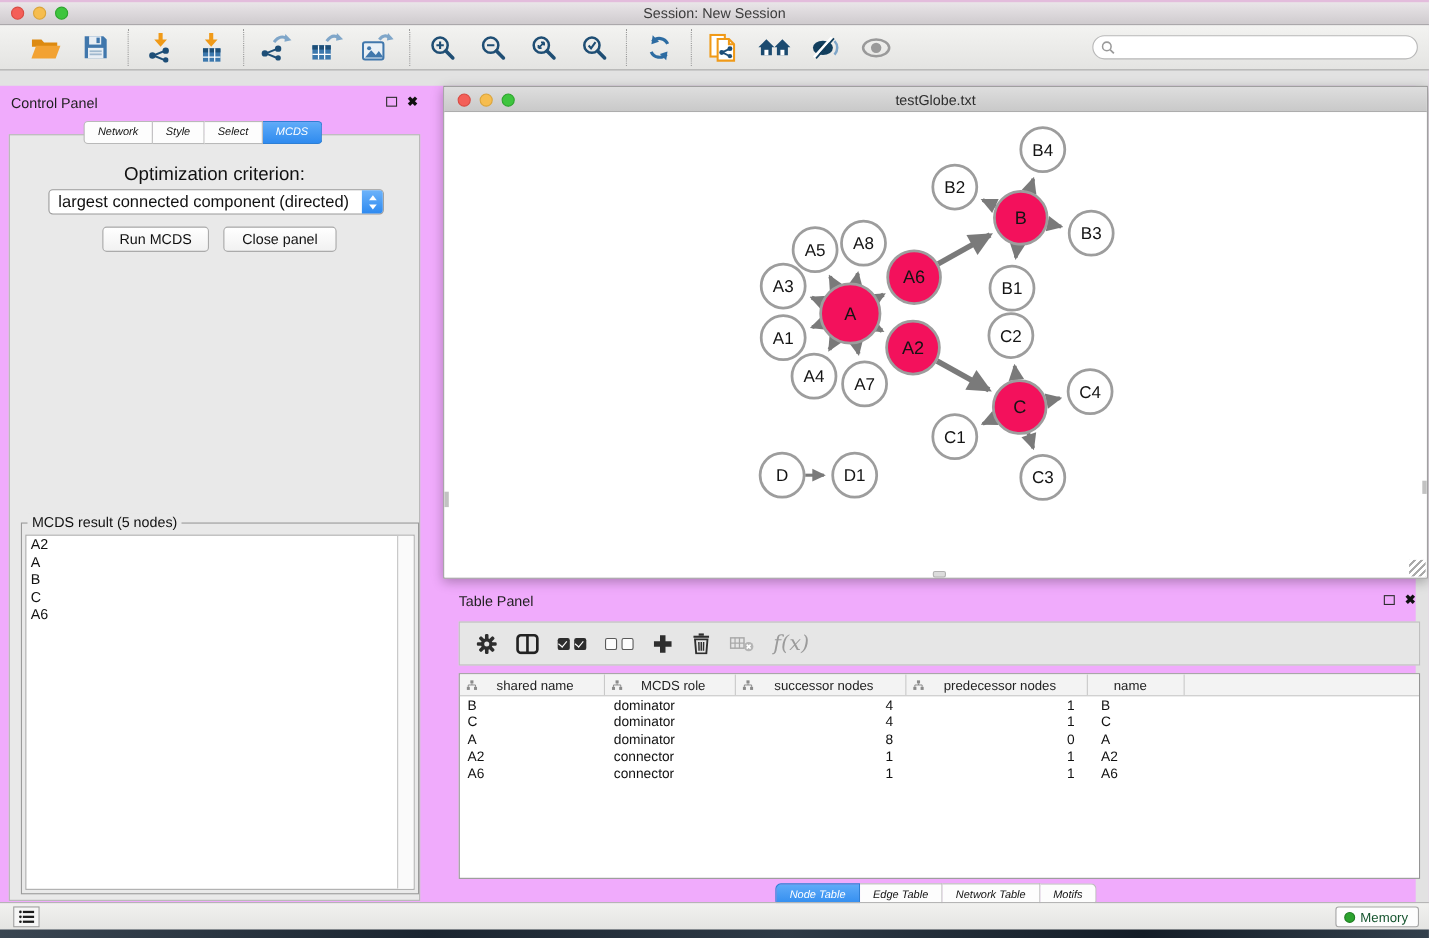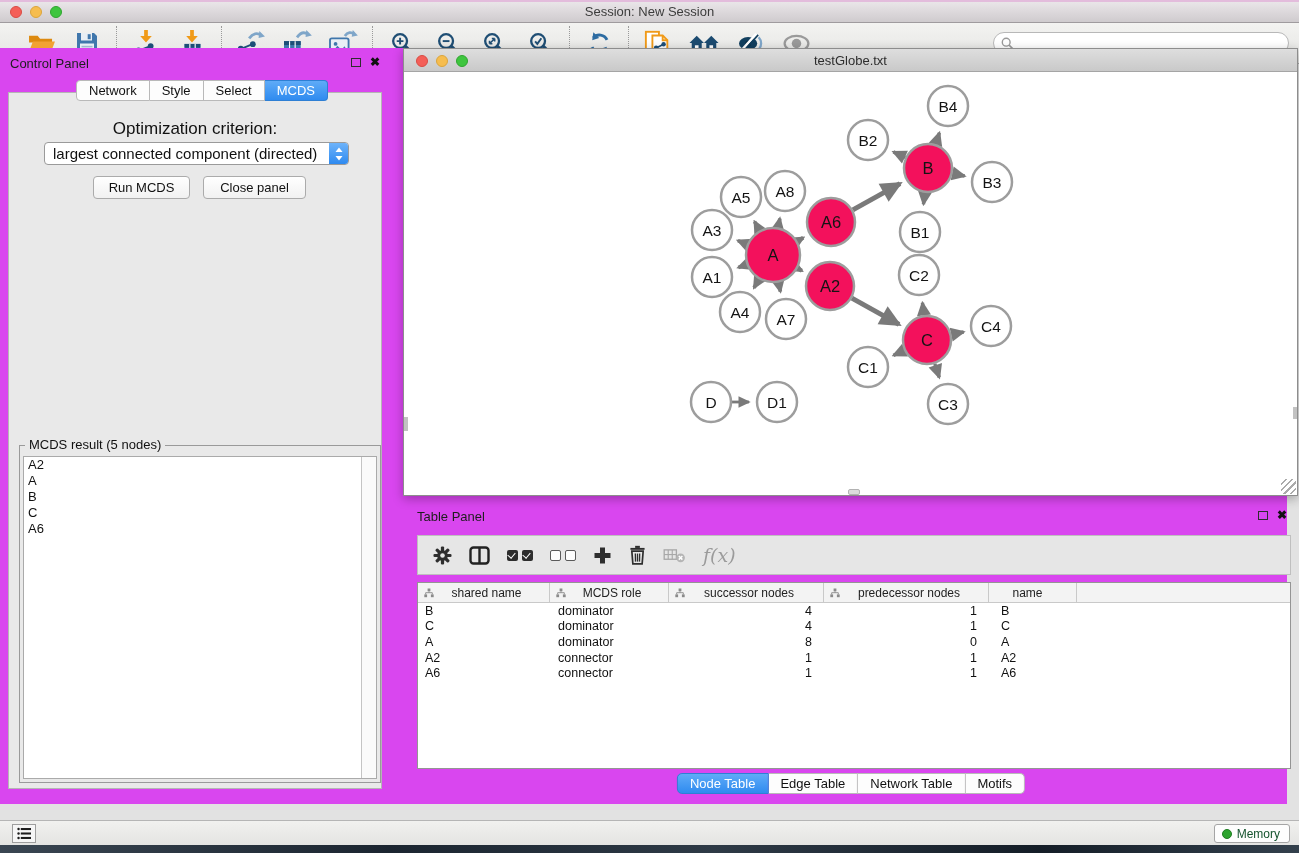--- a/index.html
+++ b/index.html
@@ -23,33 +23,33 @@
     background:linear-gradient(#f3f3f1,#e4e4e2); border-bottom:1px solid #a8a8a8;
     display:flex; align-items:center; padding-left:12px; }
   .tb-group { display:flex; align-items:center; gap:14px; padding:0 13px; }
   .tb-sep { width:1px; height:34px; border-left:1px dotted #9a9a9a; }
   .tb-icon { display:flex; align-items:center; justify-content:center; width:32px; height:32px; cursor:default; }
   #search-box { position:absolute; right:10px; top:9px; width:296px; height:22px; background:#fff;
     border:1px solid #b8b8b8; border-radius:11px; display:flex; align-items:center; padding-left:7px; }
   #search-box input { border:none; outline:none; font-size:12px; width:250px; margin-left:4px; background:transparent; }
 
   
-  #workspace { position:absolute; left:0; top:48px; width:1287px; height:756px; background:#d946ef; }
+  #workspace { position:absolute; left:0; top:78px; width:1287px; height:756px; background:#f0abfc; }
 
   
   #control-panel { position:absolute; left:0; top:0; width:390px; height:748px; }
   .panel-title { position:absolute; left:10px; top:8px; font-size:13px; color:#1e1e1e; }
   .win-btns { position:absolute; top:9px; display:flex; gap:9px; align-items:center; }
   #control-panel .win-btns { right:10px; }
   .float-box { width:10px; height:9px; border:1.5px solid #2e2e2e; display:inline-block; }
   .close-x { font-size:12px; font-weight:bold; color:#111; line-height:10px; }
 
   .seg-tabs { display:flex; }
-  .seg-tabs .tab { background:#fdfdfd; border:1px solid #b9b9b9; border-left:none; font-size:13px;
-    color:#111; padding:2px 12px; height:21px; display:flex; align-items:center; }
+  .seg-tabs .tab { background:#fdfdfd; border:1px solid #b9b9b9; border-left:none; font-size:10px;
+    color:#111; padding:2px 12px; height:21px; display:flex; align-items:center;font-style:italic; }
   .seg-tabs .tab:first-child { border-left:1px solid #b9b9b9; border-radius:4px 0 0 4px; }
   .seg-tabs .tab:last-child { border-radius:0 4px 4px 0; }
   .seg-tabs .tab.selected { background:linear-gradient(#5fabf8,#2f8bef); border-color:#2e7fd4; color:#fff; }
   #cp-tabs { position:absolute; left:76px; top:32px; z-index:3; }
 
   #cp-body { position:absolute; left:8px; top:44px; width:374px; height:697px;
     background:#e9e9e9; border:1px solid #b5b5b5; }
   #opt-label { position:absolute; left:0; top:26px; width:100%; text-align:center; font-size:17px; color:#111; }
   #mcds-select { position:absolute; left:35px; top:49px; width:305px; height:23px; background:#fff;
     border:1px solid #9a9a9a; border-radius:4px; font-size:15px; display:flex; align-items:center; }

